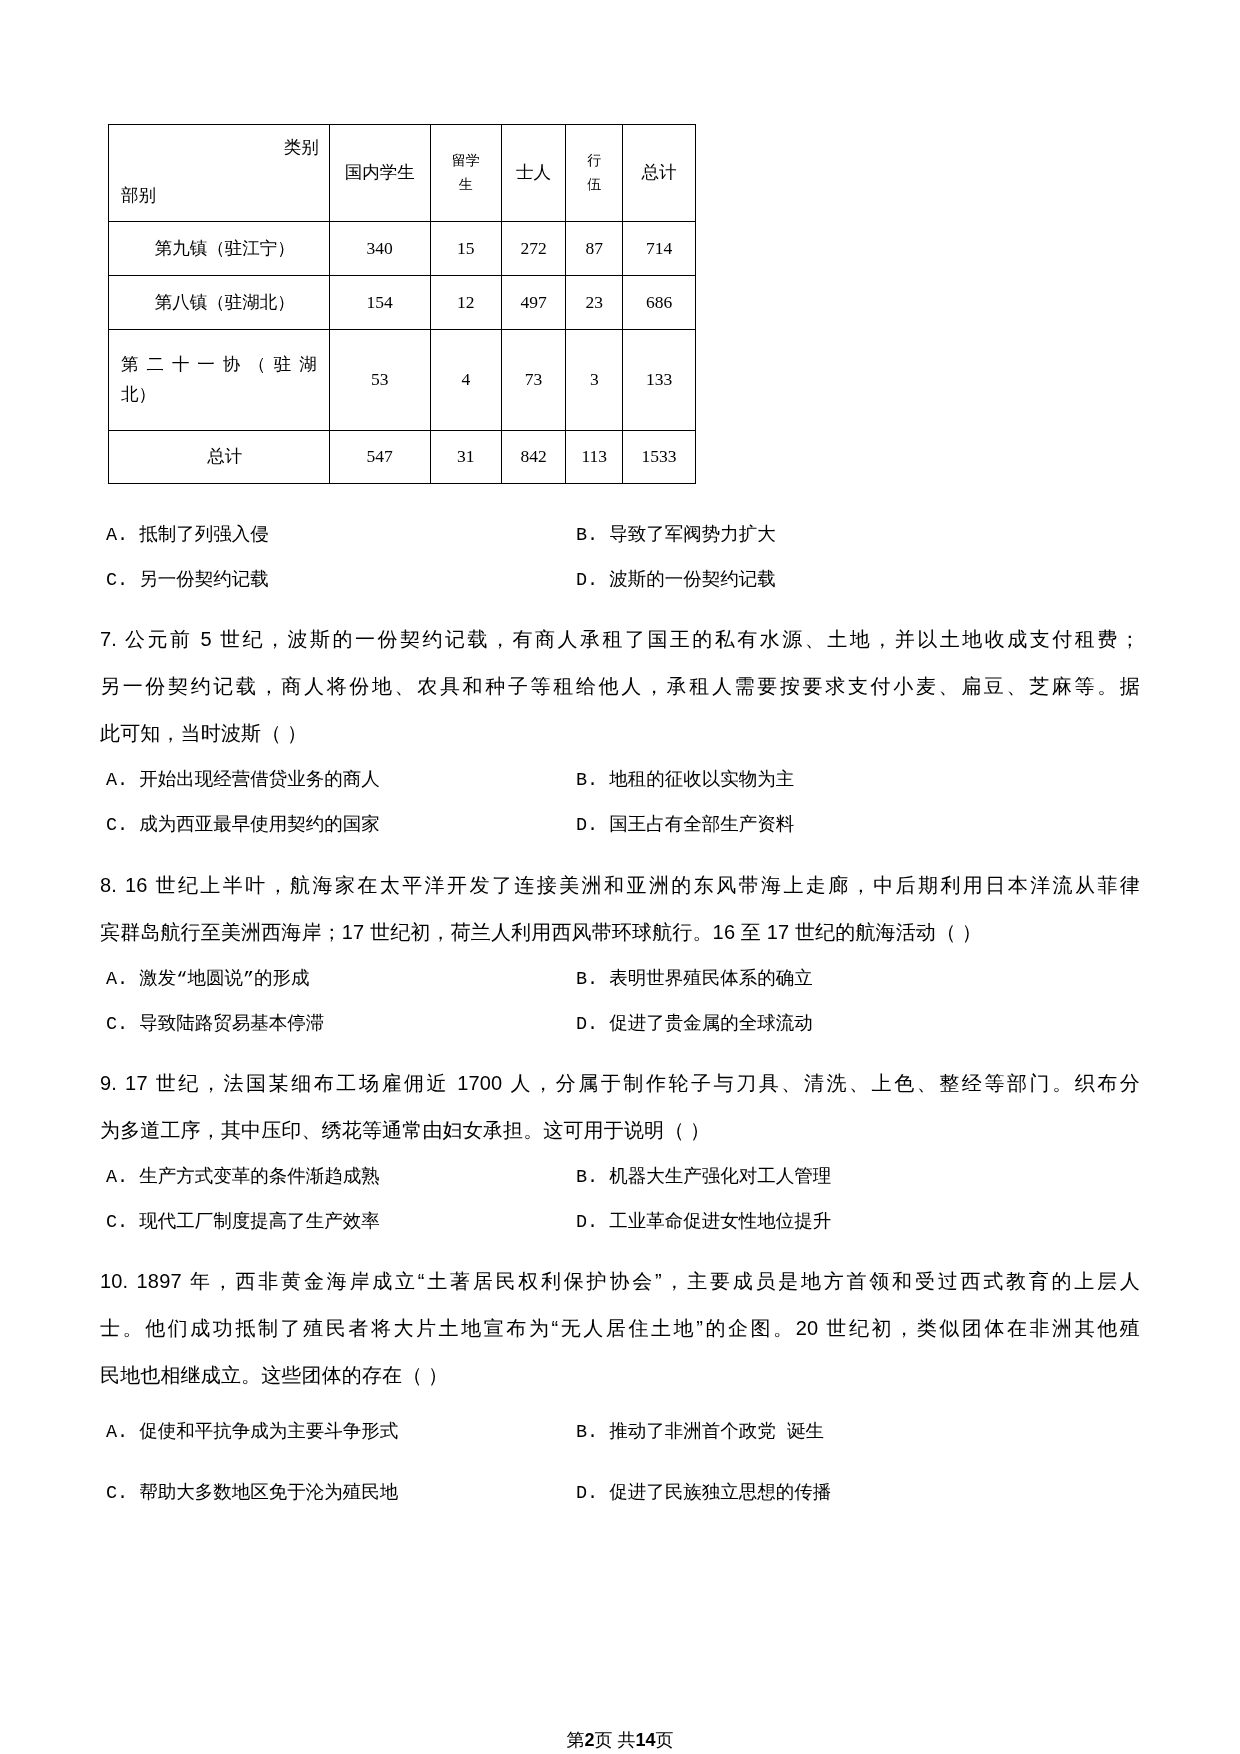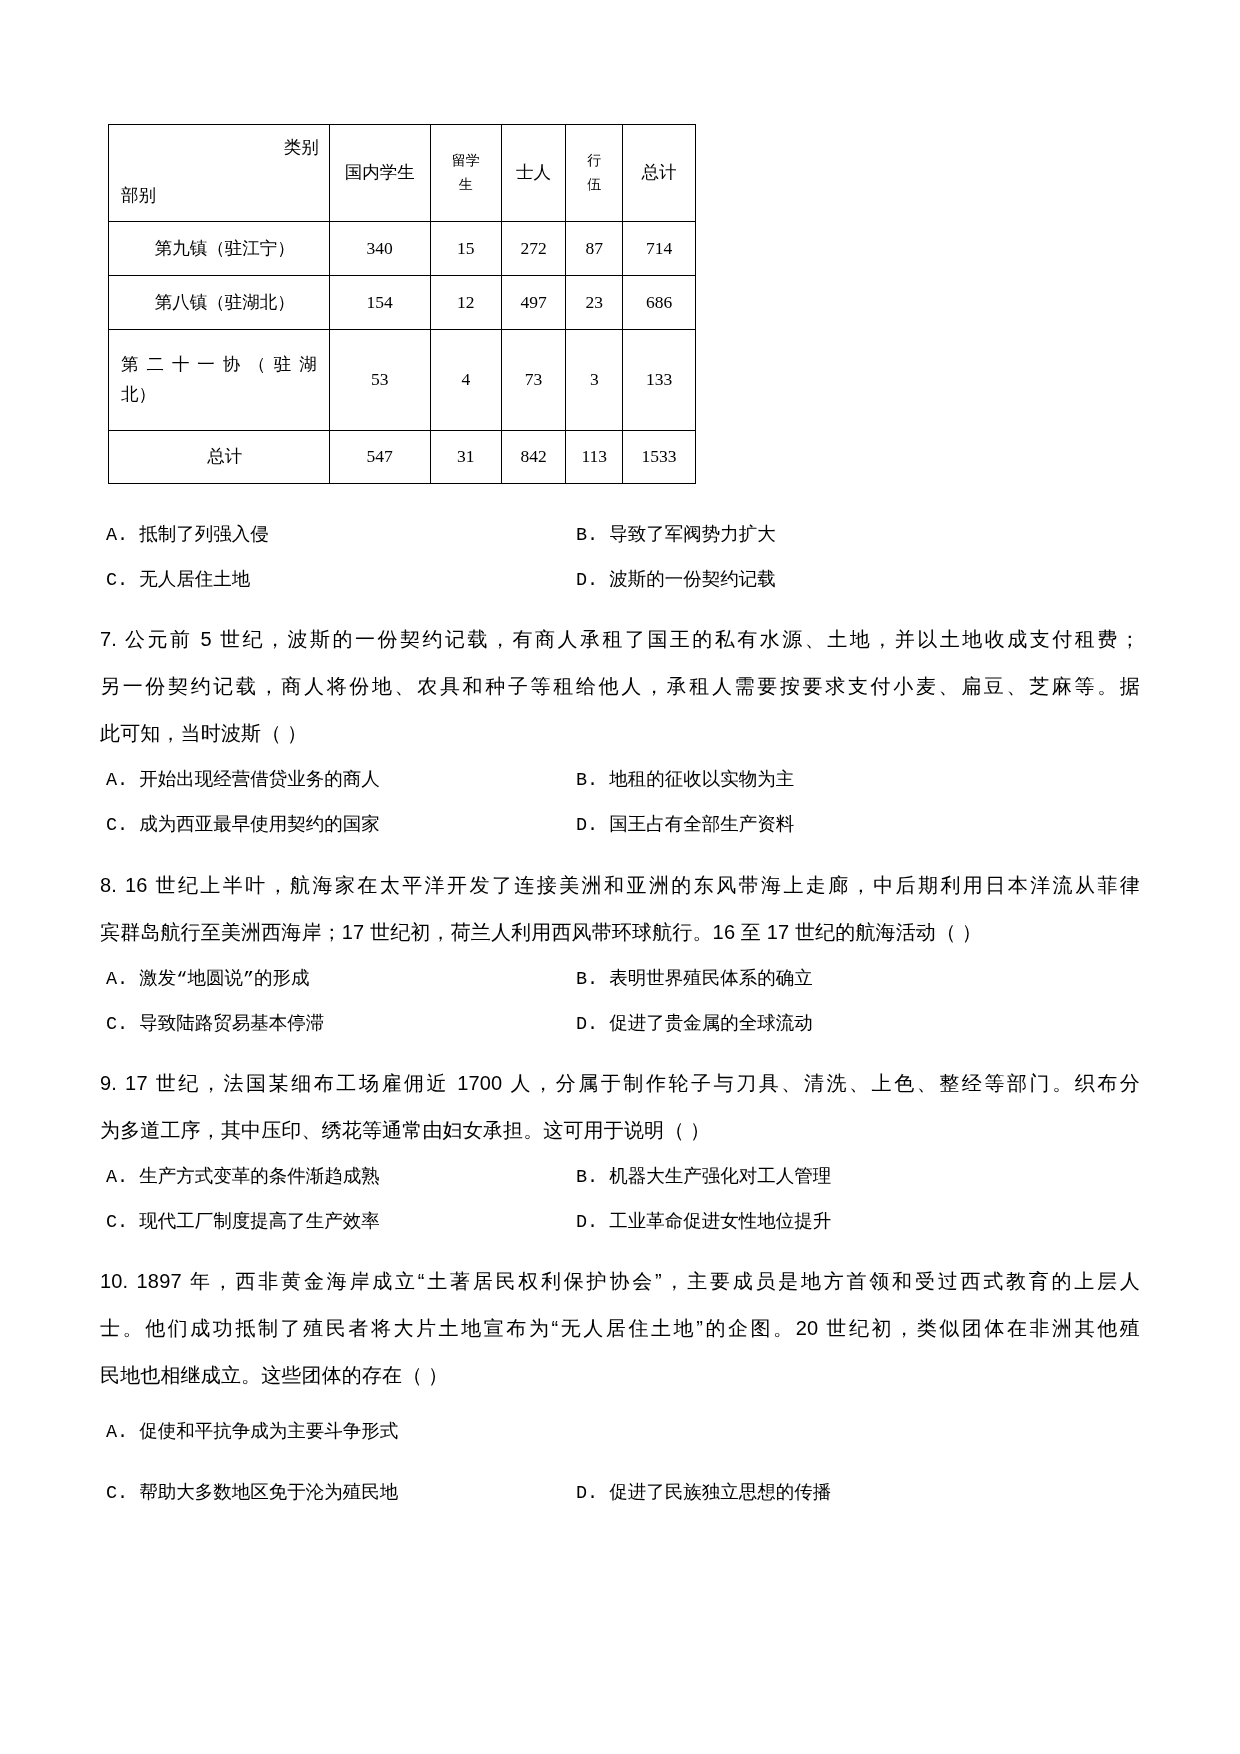--- a/index.html
+++ b/index.html
@@ -218,21 +218,21 @@
   </div>
 
   <div class="content">
 
     <div>
       <div class="opt-row">
         <div class="opt">A. 抵制了列强入侵</div>
         <div class="opt second">B. 导致了军阀势力扩大</div>
       </div>
       <div class="opt-row">
-        <div class="opt">C. 无人居住土地</div>
+        <div class="opt">C. 另一份契约记载</div>
         <div class="opt second">D. 波斯的一份契约记载</div>
       </div>
     </div>
 
     <div class="q-block">
       <div class="q-line justify-full">7. 公元前 5 世纪，波斯的一份契约记载，有商人承租了国王的私有水源、土地，并以土地收成支付租费；</div>
       <div class="q-line justify-full">另一份契约记载，商人将份地、农具和种子等租给他人，承租人需要按要求支付小麦、扁豆、芝麻等。据</div>
       <div class="q-line">此可知，当时波斯（    ）</div>
     </div>
     <div>
@@ -278,23 +278,27 @@
 
     <div class="q-block">
       <div class="q-line justify-full">10. 1897 年，西非黄金海岸成立“土著居民权利保护协会”，主要成员是地方首领和受过西式教育的上层人</div>
       <div class="q-line justify-full">士。他们成功抵制了殖民者将大片土地宣布为“无人居住土地”的企图。20 世纪初，类似团体在非洲其他殖</div>
       <div class="q-line">民地也相继成立。这些团体的存在（    ）</div>
     </div>
     <div class="spacer-sm"></div>
     <div>
       <div class="opt-row opt-loose">
         <div class="opt">A. 促使和平抗争成为主要斗争形式</div>
+        <div class="opt second">B. 推动了非洲首个政党  诞生</div>
       </div>
       <div class="opt-row">
         <div class="opt">C. 帮助大多数地区免于沦为殖民地</div>
         <div class="opt second">D. 促进了民族独立思想的传播</div>
       </div>
     </div>
 
   </div>
 
+  <div class="footer">
+    <span>第</span><span class="pg">2</span><span>页 共</span><span class="pg">14</span><span>页</span>
+  </div>
 
 </div>
 
 </body></html>

